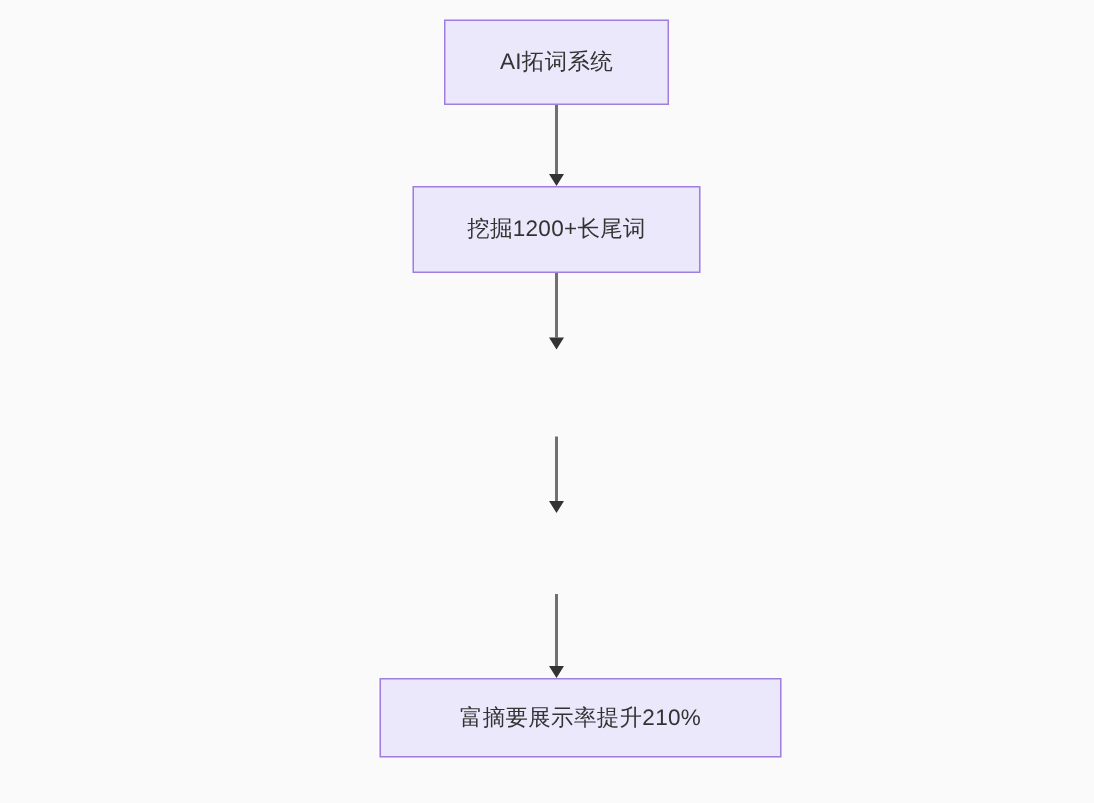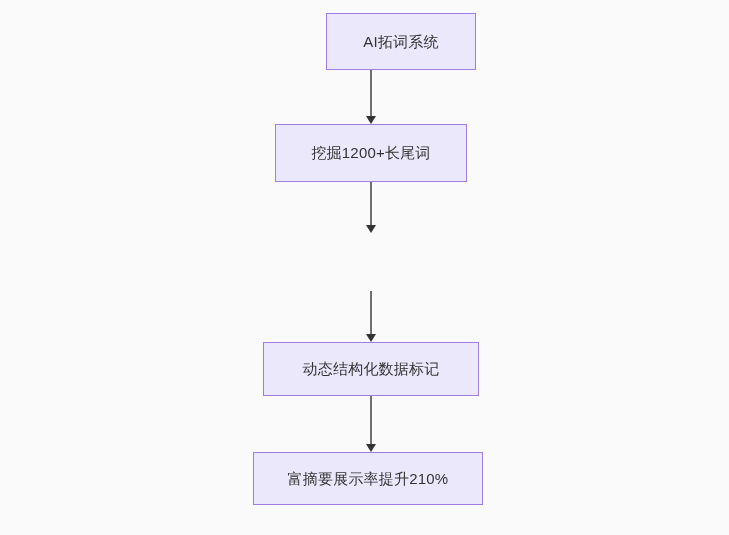--- a/index.html
+++ b/index.html
@@ -75,30 +75,27 @@
   <div class="edge" style="left:371px; top:291px;">
     <div class="edge-line" style="height:43px;"></div>
     <div class="edge-head" style="top:43px;"></div>
   </div>
 
   <div class="edge" style="left:371px; top:396px;">
     <div class="edge-line" style="height:48px;"></div>
     <div class="edge-head" style="top:48px;"></div>
   </div>
 
-  <div class="node" style="left:296px; top:13px; width:150px; height:57px;margin-left:30px;">
+  <div class="node" style="left:296px; top:13px; width:150px; height:57px;">
     <span class="node-label">AI拓词系统</span>
   </div>
 
   <div class="node" style="left:275px; top:124px; width:192px; height:58px;">
     <span class="node-label">挖掘1200+长尾词</span>
   </div>
 
 
-  <div class="node" style="left:263px; top:342px; width:216px; height:54px;">
-    <span class="node-label">动态结构化数据标记</span>
-  </div>
 
-  <div class="node" style="left:253px; top:452px; width:230px; height:53px;">
+  <div class="node" style="left:253px; top:452px; width:268px; height:53px;">
     <span class="node-label">富摘要展示率提升210%</span>
   </div>
 
 </div>
 
 </body></html>

